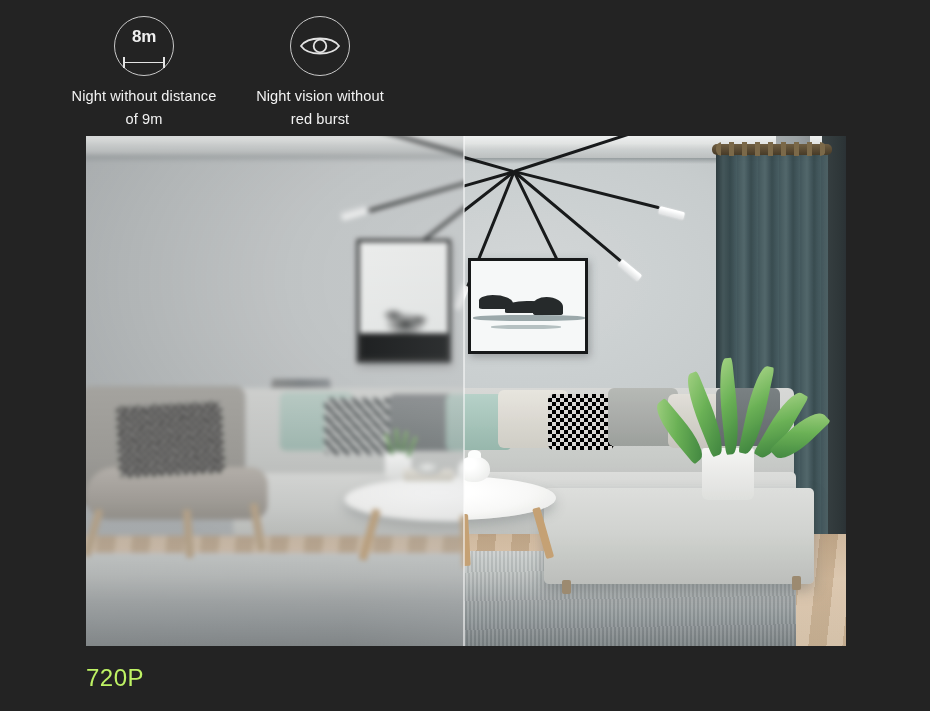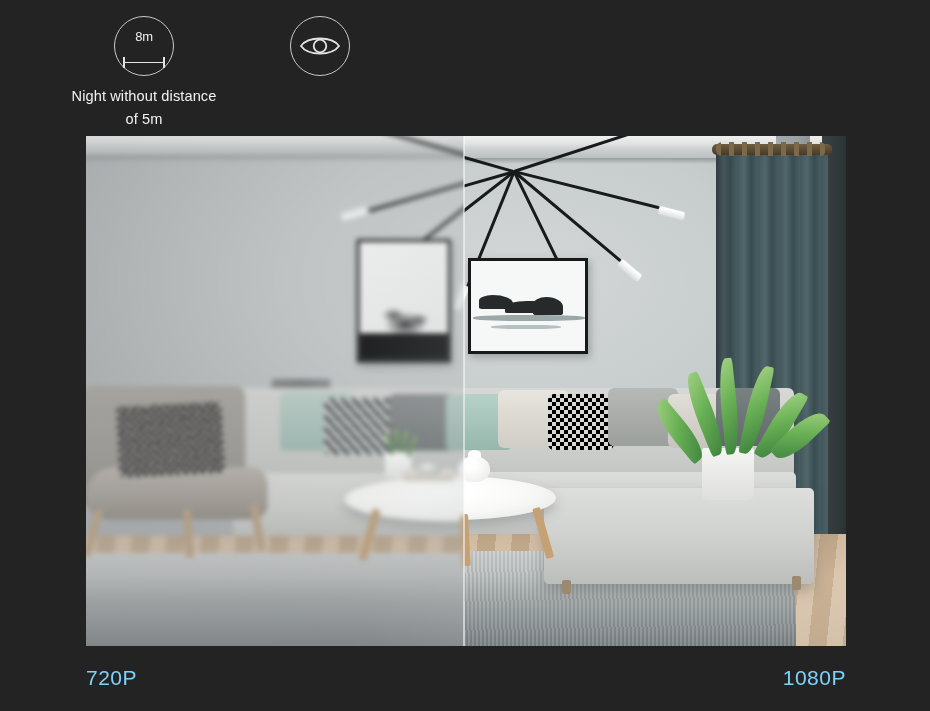--- a/index.html
+++ b/index.html
@@ -74,22 +74,22 @@
   .dist-icon {
     width: 44px; height: 30px;
     position: relative;
     display: flex;
     flex-direction: column;
     align-items: center;
     justify-content: flex-end;
   }
   .dist-text {
     color: #efefef;
-    font-size: 13px;
-    font-weight: normal;
+    font-size: 17px;
+    font-weight: bold;
     line-height: 12px;
     margin-bottom: 14px;
     letter-spacing: -0.2px;
   }
   .dist-bar { position: relative; width: 42px; height: 11px; }
   .dist-bar .line {
     position: absolute; left: 1px; right: 1px; top: 4.6px;
     height: 1.8px; background: #e4e4e4;
   }
   .dist-bar .cap {
@@ -358,22 +358,22 @@
   }
   .split-line {
     position: absolute; left: 377px; top: 0; width: 2px; height: 510px;
     background: rgba(252,252,252,0.55);
     z-index: 6;
   }
 
   
   .res-label {
     position: absolute;
-    color: #7dd3fc;
-    font-size: 21px;
+    color: #bef264;
+    font-size: 24px;
     font-weight: 300;
     letter-spacing: 0.5px;
     line-height: 34px;
   }
   .res-720  { left: 86px;  top: 661px; }
   .res-1080 { right: 84px; top: 661px; }
 </style>
 </head>
 <body>
 
@@ -388,30 +388,34 @@
           <div class="dist-text">8m</div>
           <div class="dist-bar">
             <div class="cap l"></div>
             <div class="line"></div>
             <div class="cap r"></div>
           </div>
         </div>
       </div>
       <div class="feature-label">
         <span>Night without distance</span>
-        <span class="l2">of 5m</span>
+        <span class="l2">of 9m</span>
       </div>
     </div>
 
     <div class="feature">
       <div class="icon-circle">
         <svg class="eye-icon" viewBox="0 0 42 26">
           <path d="M2 13 C 9 3, 33 3, 40 13 C 33 23, 9 23, 2 13 Z" fill="none" stroke="#e2e2e2" stroke-width="1.8"></path>
           <circle cx="21" cy="13" r="6.3" fill="none" stroke="#e2e2e2" stroke-width="1.8"></circle>
         </svg>
+      </div>
+      <div class="feature-label">
+        <span>Night vision without</span>
+        <span class="l2">red burst</span>
       </div>
     </div>
 
   </div>
 
   <div class="photo-wrap">
     <div class="scene">
 
       <div class="half left">
         <div class="room">
@@ -565,15 +569,14 @@
           <div class="teapot-lid"></div>
 
         </div>
       </div>
 
       <div class="split-line"></div>
     </div>
   </div>
 
   <div class="res-label res-720">720P</div>
-  <div class="res-label res-1080">1080P</div>
 
 </div>
 
 </body></html>

